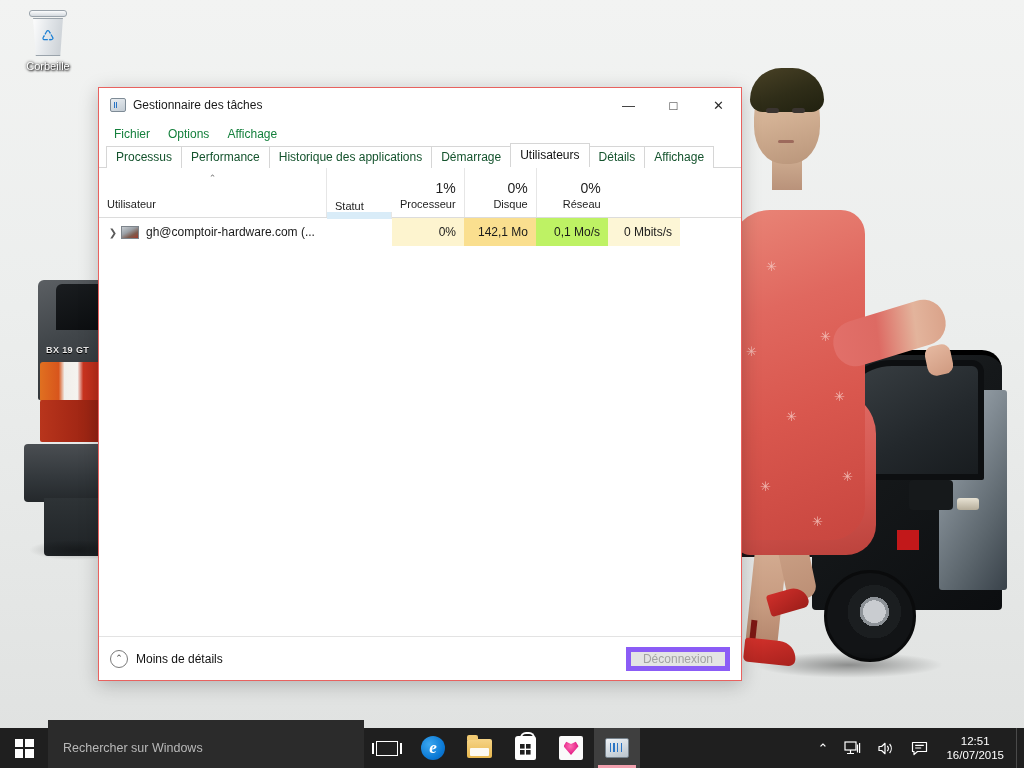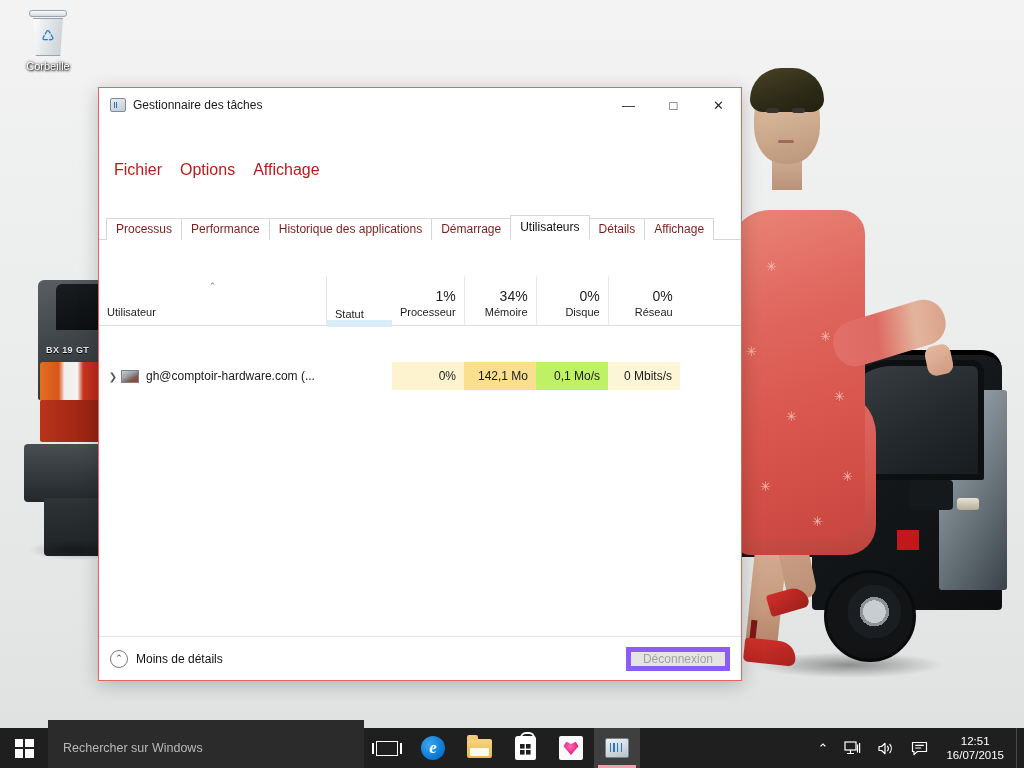--- a/index.html
+++ b/index.html
@@ -202,21 +202,21 @@
     margin-top:4px; font-size:11px; color:#fff; line-height:13px;
     text-shadow:1px 1px 2px rgba(0,0,0,.95), 0 0 3px rgba(0,0,0,.9);
   }
 
   
   #taskmgr {
     position:absolute; left:98px; top:87px; width:644px; height:594px;
     background:#fff;
     border:1px solid #e8625f;
     box-shadow:0 4px 18px rgba(0,0,0,.22);
-    display:flex; flex-direction:column;gap:36px;
+    display:flex; flex-direction:column;
   }
   .titlebar {
     height:34px; display:flex; align-items:center;
     background:#fff; flex-shrink:0;
   }
   .tm-icon {
     width:16px; height:14px; margin-left:11px; margin-right:7px;
     position:relative; flex-shrink:0;
     background:linear-gradient(160deg,#e9edf1,#c3ccd4);
     border:1px solid #7e8b96; border-radius:2px;
@@ -229,39 +229,39 @@
       #2a74c4 78% 84%, transparent 84%);
   }
   .title-text { font-size:12px; color:#1a1a1a; flex:1; }
   .win-btns { display:flex; height:34px; }
   .win-btn {
     width:45px; height:34px; display:flex; align-items:center; justify-content:center;
     font-size:13px; color:#2b2b2b; cursor:default; user-select:none;
   }
 
   .menubar { height:24px; display:flex; align-items:center; padding-left:8px; gap:4px; flex-shrink:0; }
-  .menu-item { font-size:16px; color:#b91c1c; padding:3px 7px; cursor:default; }
+  .menu-item { font-size:12px; color:#15803d; padding:3px 7px; cursor:default; }
 
   .tabstrip {
     display:flex; align-items:flex-end; height:22px;
     padding-left:7px; border-bottom:1px solid #d6d6d6;
     background:#fff; flex-shrink:0;
   }
   .tab {
     font-size:12px; color:#111; padding:3px 9px 3px;
     border:1px solid #d6d6d6; border-bottom:none;
     background:#fff; margin-right:-1px; cursor:default;
     line-height:15px; position:relative; top:1px;
   }
   .tab.active {
     background:#fff; z-index:3; border-color:#d6d6d6;
     font-weight:normal; padding-top:4px; padding-bottom:4px; top:0;
     box-shadow:0 1px 0 0 #fff;
   }
-  .tab:not(.active) { color:#7f1d1d; }
+  .tab:not(.active) { color:#14532d; }
 
   .colheader {
     display:flex; height:50px; flex-shrink:0;
     border-bottom:1px solid #dcdcdc; background:#fff;
     align-items:stretch; position:relative;
   }
   .ch {
     display:flex; flex-direction:column; justify-content:flex-end;
     padding:0 8px 7px; font-size:11.5px; color:#1d1d1d;
     border-right:1px solid #e6e6e6; position:relative; cursor:default;
@@ -515,24 +515,20 @@
       </div>
       <div class="ch statut">
         <div class="pct"></div>
         <div class="nm">Statut</div>
       </div>
       <div class="ch num">
         <div class="pct">1%</div>
         <div class="nm">Processeur</div>
       </div>
       <div class="ch num">
-        <div class="pct">34%</div>
-        <div class="nm">Mémoire</div>
-      </div>
-      <div class="ch num">
         <div class="pct">0%</div>
         <div class="nm">Disque</div>
       </div>
       <div class="ch num" style="border-right:none;">
         <div class="pct">0%</div>
         <div class="nm">Réseau</div>
       </div>
     </div>
 
     <div class="rowarea">

